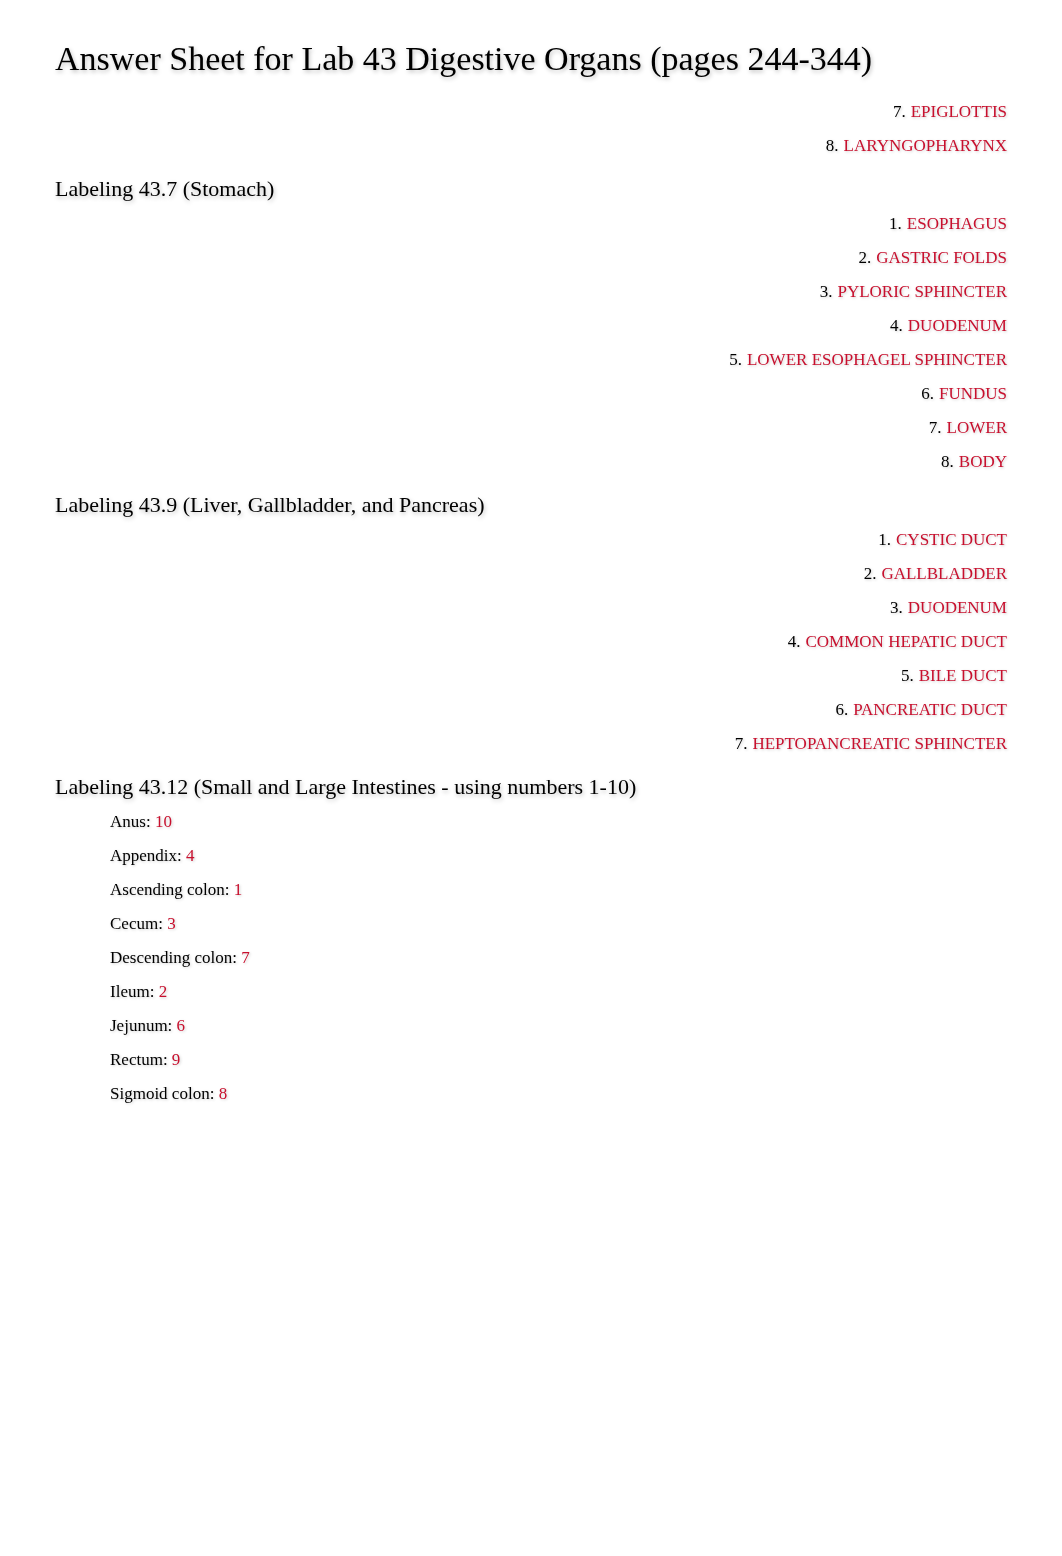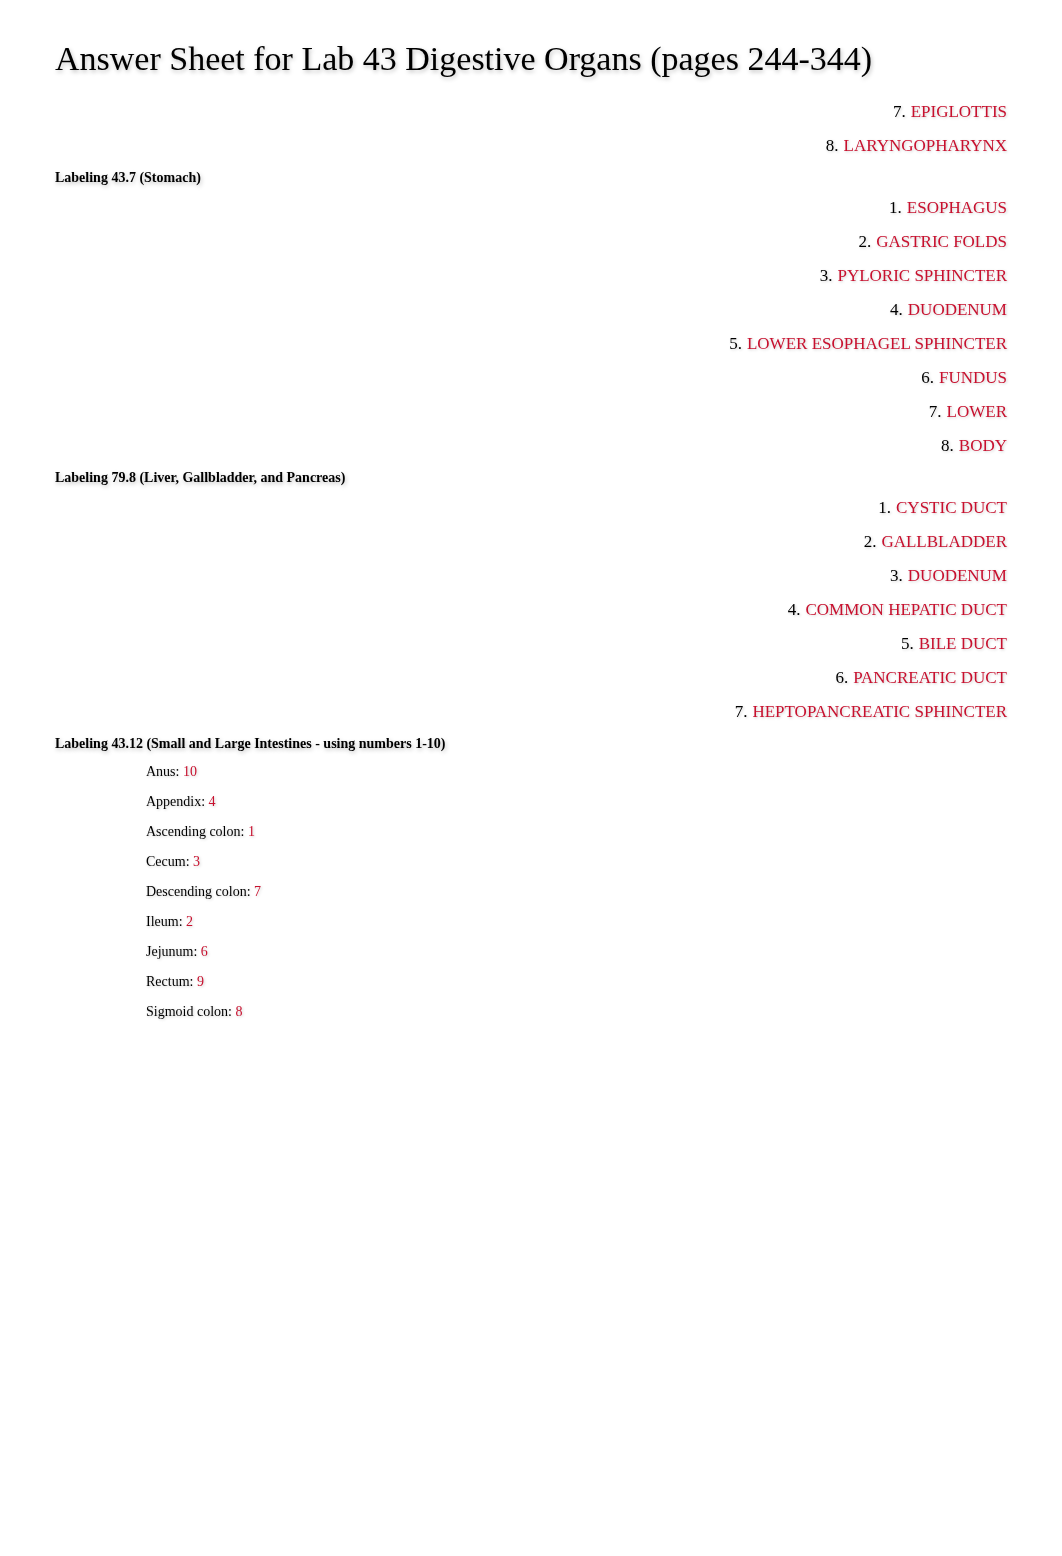--- a/index.html
+++ b/index.html
@@ -14,24 +14,24 @@
       padding: 40px 55px;
       color: #000000;
     }
     h1 {
       font-size: 34px;
       font-weight: normal;
       text-shadow: 1px 2px 4px rgba(0,0,0,0.25);
       margin-bottom: 24px;
     }
     h2 {
-      font-size: 14px;
-      font-weight: bold;
+      font-size: 22px;
+      font-weight: normal;
       text-shadow: 1px 2px 4px rgba(0,0,0,0.25);
-      margin-top: 8px;
+      margin-top: 20px;
       margin-bottom: 12px;
     }
     ol {
       list-style: none;
       padding-left: 55px;
     }
     ol li {
       font-size: 17px;
       margin-bottom: 14px;
       text-shadow: 1px 1px 3px rgba(0,0,0,0.2);
@@ -41,24 +41,23 @@
       color: #000000;
       margin-right: 5px;
     }
     ol li .answer {
       color: #c8102e;
     }
     .kv-list {
       padding-left: 55px;
     }
     .kv-list .kv-item {
-      font-size: 14px;
+      font-size: 17px;
       margin-bottom: 14px;
       text-shadow: 1px 1px 3px rgba(0,0,0,0.2);
-      margin-left: 36px;
     }
     .kv-list .kv-item .label {
       color: #000000;
     }
     .kv-list .kv-item .value {
       color: #c8102e;
     }
   </style>
 </head>
 <body>
@@ -75,21 +74,21 @@
   <li><span class="num">1.</span><span class="answer">ESOPHAGUS</span></li>
   <li><span class="num">2.</span><span class="answer">GASTRIC FOLDS</span></li>
   <li><span class="num">3.</span><span class="answer">PYLORIC SPHINCTER</span></li>
   <li><span class="num">4.</span><span class="answer">DUODENUM</span></li>
   <li><span class="num">5.</span><span class="answer">LOWER ESOPHAGEL SPHINCTER</span></li>
   <li><span class="num">6.</span><span class="answer">FUNDUS</span></li>
   <li><span class="num">7.</span><span class="answer">LOWER</span></li>
   <li><span class="num">8.</span><span class="answer">BODY</span></li>
 </ol>
 
-<h2>Labeling 79.8 (Liver, Gallbladder, and Pancreas)</h2>
+<h2>Labeling 43.9 (Liver, Gallbladder, and Pancreas)</h2>
 <ol>
   <li><span class="num">1.</span><span class="answer">CYSTIC DUCT</span></li>
   <li><span class="num">2.</span><span class="answer">GALLBLADDER</span></li>
   <li><span class="num">3.</span><span class="answer">DUODENUM</span></li>
   <li><span class="num">4.</span><span class="answer">COMMON HEPATIC DUCT</span></li>
   <li><span class="num">5.</span><span class="answer">BILE DUCT</span></li>
   <li><span class="num">6.</span><span class="answer">PANCREATIC DUCT</span></li>
   <li><span class="num">7.</span><span class="answer">HEPTOPANCREATIC SPHINCTER</span></li>
 </ol>
 

